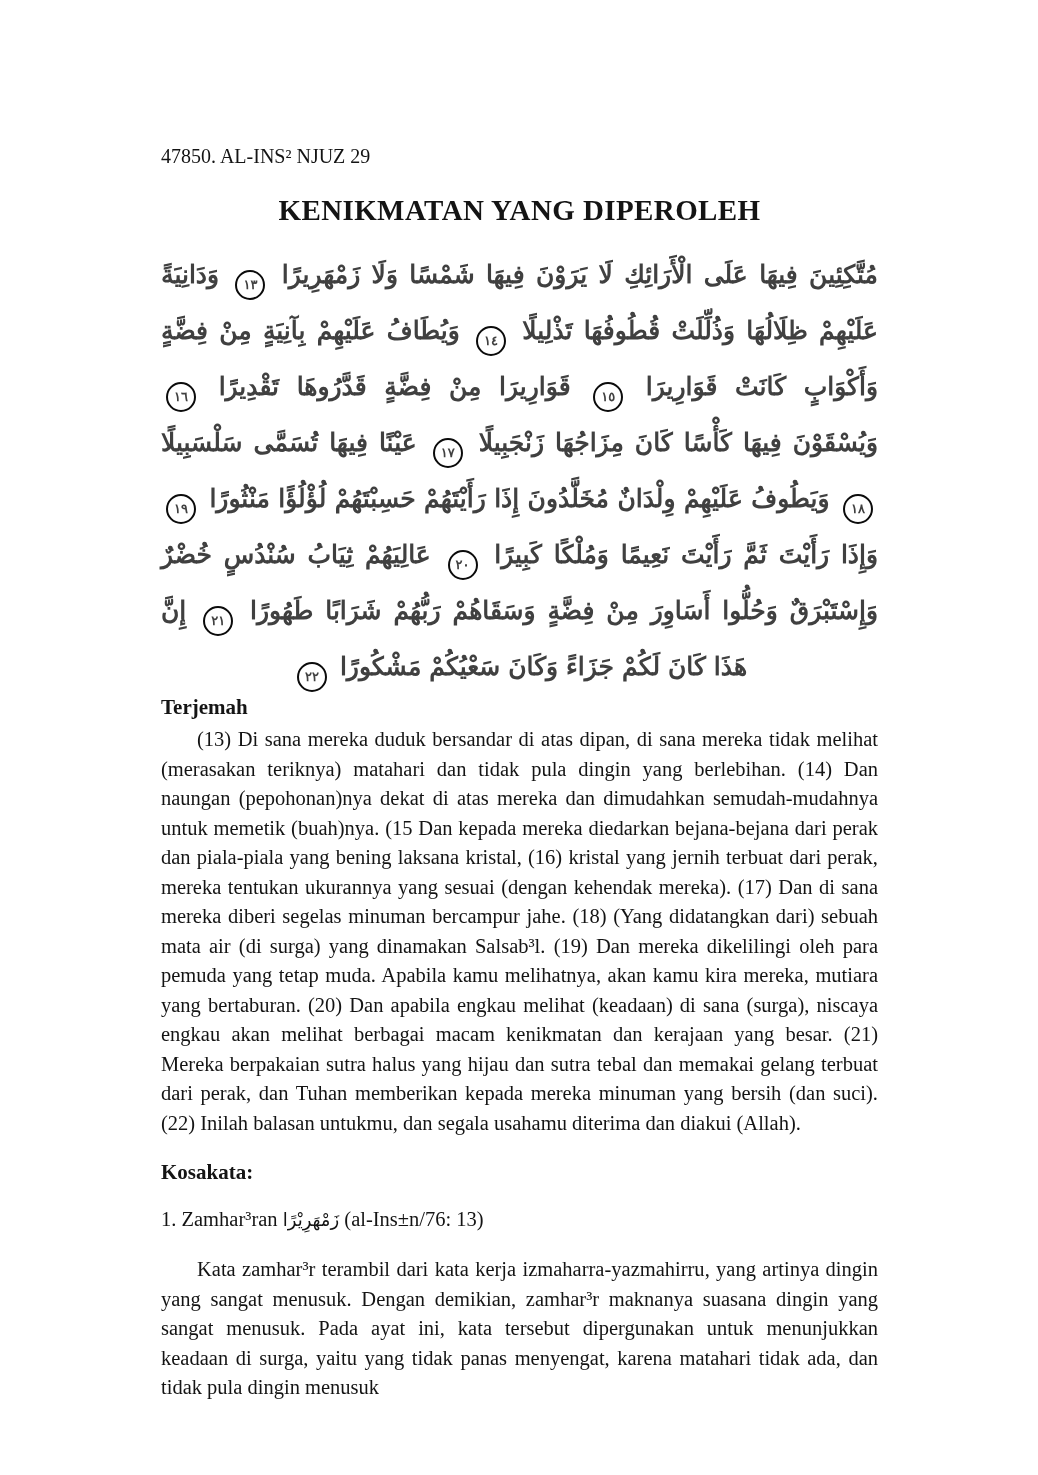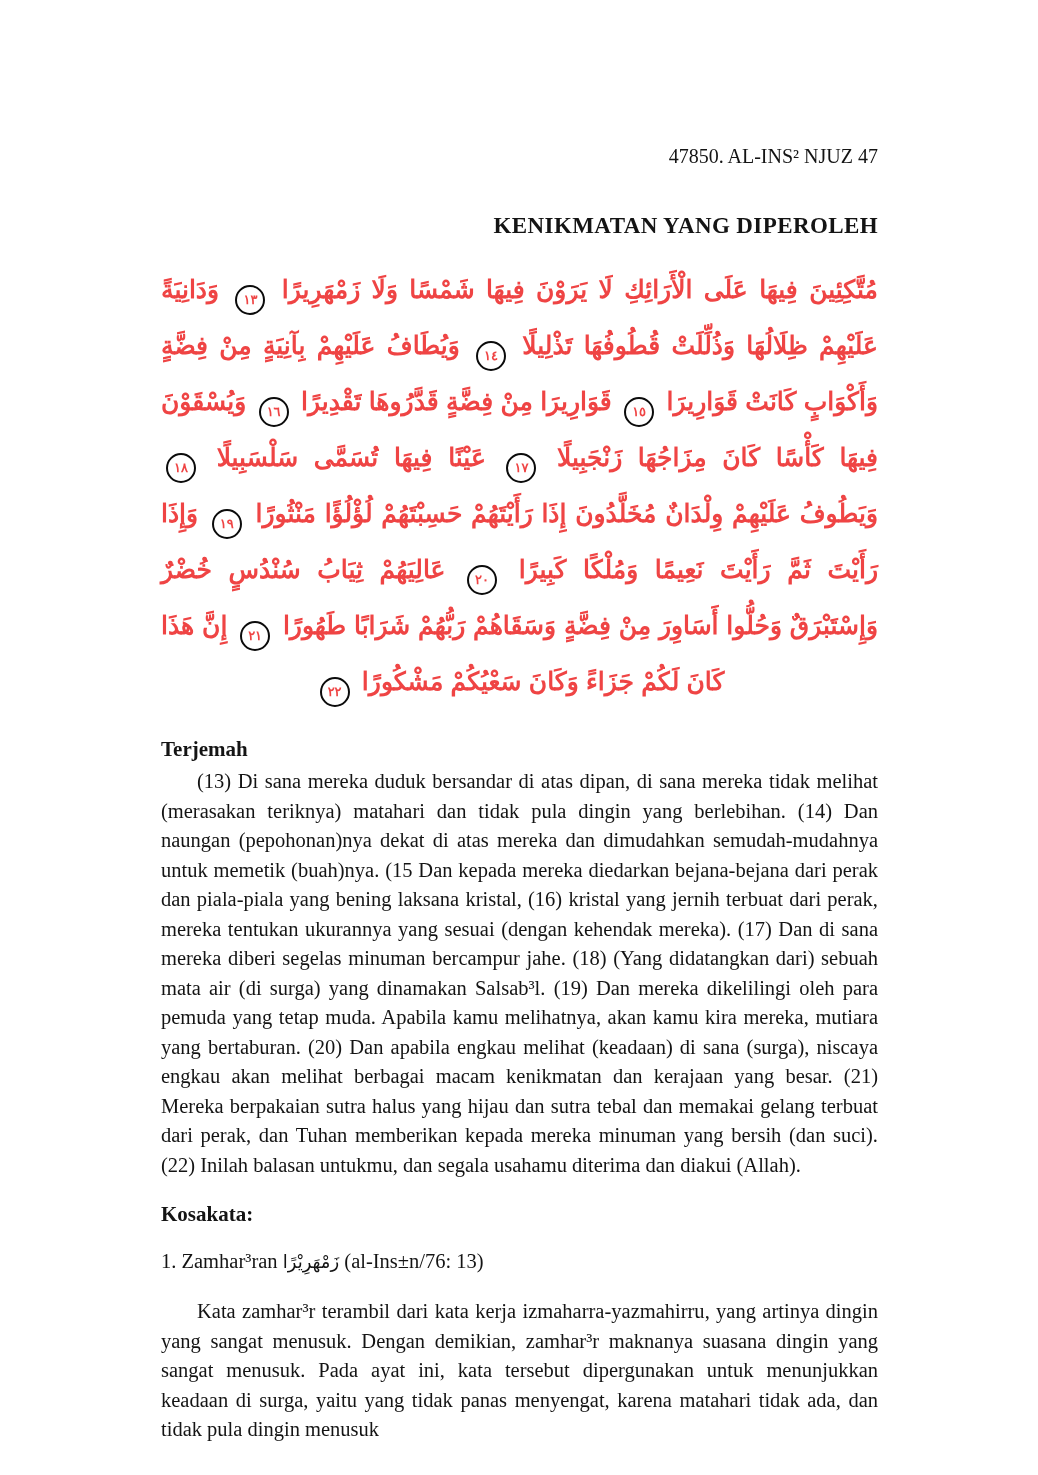--- a/index.html
+++ b/index.html
@@ -4,51 +4,51 @@
 <style>
   html,body{margin:0;padding:0;}
   body{
     width:1038px;height:1475px;
     background:#ffffff;color:#141414;
     font-family:"Liberation Serif",serif;
     overflow:hidden;
   }
   .page{padding:144px 160px 0 161px;}
   .header{
-    display:flex;justify-content:flex-end;align-items:baseline;
+    display:flex;justify-content:flex-start;align-items:baseline;
     font-size:20px;line-height:24px;
   }
   .header .center{text-align:center;}
   .section-title{
-    margin-top:44px;text-align:right;
-    font-weight:bold;font-size:23px;line-height:28px;letter-spacing:.4px;
+    margin-top:28px;text-align:center;
+    font-weight:bold;font-size:29px;line-height:28px;letter-spacing:.4px;
   }
   .quran{
     direction:rtl;unicode-bidi:embed;
     margin-top:22px;
-    font-family:Liberation Serif, serif;
+    font-family:Liberation Sans, sans-serif;
     font-weight:bold;
     font-size:25px;line-height:56px;
     text-align:justify;text-align-last:center;
-    color:#ef4444;
+    color:#404040;
     word-spacing:1px;
   }
   .vnum{
     display:inline-block;box-sizing:border-box;
     width:30px;height:30px;
     border:2px solid #0b0b0b;border-radius:50%;
     font-size:13px;line-height:25px;text-align:center;
     vertical-align:-6px;
     margin:0 5px;
     font-weight:bold;
   }
   .heading{
     font-weight:bold;font-size:21px;line-height:26px;
   }
-  .terjemah-heading{margin-top:26px;}
+  .terjemah-heading{}
   .para{
     font-size:20.5px;line-height:29.5px;
     text-align:justify;
     margin-top:5px;
   }
   .indent{text-indent:36px;}
   .it{}
   .ar-inline{
     font-family:"DejaVu Sans",sans-serif;
     font-size:18px;font-style:normal;
@@ -62,21 +62,21 @@
   .kosakata-para{margin-top:9px;}
 </style>
 </head>
 <body>
 
 <div class="page">
 
   <div class="header">
     <span>478</span>
     <span class="center">50. AL-INS² N</span>
-    <span>JUZ 47</span>
+    <span>JUZ 29</span>
   </div>
 
   <div class="section-title">
     <div>KENIKMATAN YANG DIPEROLEH</div>
   </div>
 
   <div class="quran" dir="rtl"><span>مُتَّكِئِينَ فِيهَا عَلَى الْأَرَائِكِ لَا يَرَوْنَ فِيهَا شَمْسًا وَلَا زَمْهَرِيرًا</span> <span class="vnum">١٣</span> <span>وَدَانِيَةً عَلَيْهِمْ ظِلَالُهَا وَذُلِّلَتْ قُطُوفُهَا تَذْلِيلًا</span> <span class="vnum">١٤</span> <span>وَيُطَافُ عَلَيْهِمْ بِآنِيَةٍ مِنْ فِضَّةٍ وَأَكْوَابٍ كَانَتْ قَوَارِيرَا</span> <span class="vnum">١٥</span> <span>قَوَارِيرَا مِنْ فِضَّةٍ قَدَّرُوهَا تَقْدِيرًا</span> <span class="vnum">١٦</span> <span>وَيُسْقَوْنَ فِيهَا كَأْسًا كَانَ مِزَاجُهَا زَنْجَبِيلًا</span> <span class="vnum">١٧</span> <span>عَيْنًا فِيهَا تُسَمَّى سَلْسَبِيلًا</span> <span class="vnum">١٨</span> <span>وَيَطُوفُ عَلَيْهِمْ وِلْدَانٌ مُخَلَّدُونَ إِذَا رَأَيْتَهُمْ حَسِبْتَهُمْ لُؤْلُؤًا مَنْثُورًا</span> <span class="vnum">١٩</span> <span>وَإِذَا رَأَيْتَ ثَمَّ رَأَيْتَ نَعِيمًا وَمُلْكًا كَبِيرًا</span> <span class="vnum">٢٠</span> <span>عَالِيَهُمْ ثِيَابُ سُنْدُسٍ خُضْرٌ وَإِسْتَبْرَقٌ وَحُلُّوا أَسَاوِرَ مِنْ فِضَّةٍ وَسَقَاهُمْ رَبُّهُمْ شَرَابًا طَهُورًا</span> <span class="vnum">٢١</span> <span>إِنَّ هَذَا كَانَ لَكُمْ جَزَاءً وَكَانَ سَعْيُكُمْ مَشْكُورًا</span> <span class="vnum">٢٢</span> </div>
 
   <div class="heading terjemah-heading">Terjemah</div>
   <p class="para indent"><span class="it">(13) Di sana mereka duduk bersandar di atas dipan, di sana mereka tidak melihat (merasakan teriknya) matahari dan tidak pula dingin yang berlebihan. (14) Dan naungan (pepohonan)nya dekat di atas mereka dan dimudahkan semudah-mudahnya untuk memetik (buah)nya. (15 Dan kepada mereka diedarkan bejana-bejana dari perak dan piala-piala yang bening laksana kristal, (16) kristal yang jernih terbuat dari perak, mereka tentukan ukurannya yang sesuai (dengan kehendak mereka). (17) Dan di sana mereka diberi segelas minuman bercampur jahe. (18) (Yang didatangkan dari) sebuah mata air (di surga) yang dinamakan </span><span>Salsab³l.</span><span class="it"> (19) Dan mereka dikelilingi oleh para pemuda yang tetap muda. Apabila kamu melihatnya, akan kamu kira mereka, mutiara yang bertaburan. (20) Dan apabila engkau melihat (keadaan) di sana (surga), niscaya engkau akan melihat berbagai macam kenikmatan dan kerajaan yang besar. (21) Mereka berpakaian sutra halus yang hijau dan sutra tebal dan memakai gelang terbuat dari perak, dan Tuhan memberikan kepada mereka minuman yang bersih (dan suci). (22) Inilah balasan untukmu, dan segala usahamu diterima dan diakui (Allah).</span></p>

